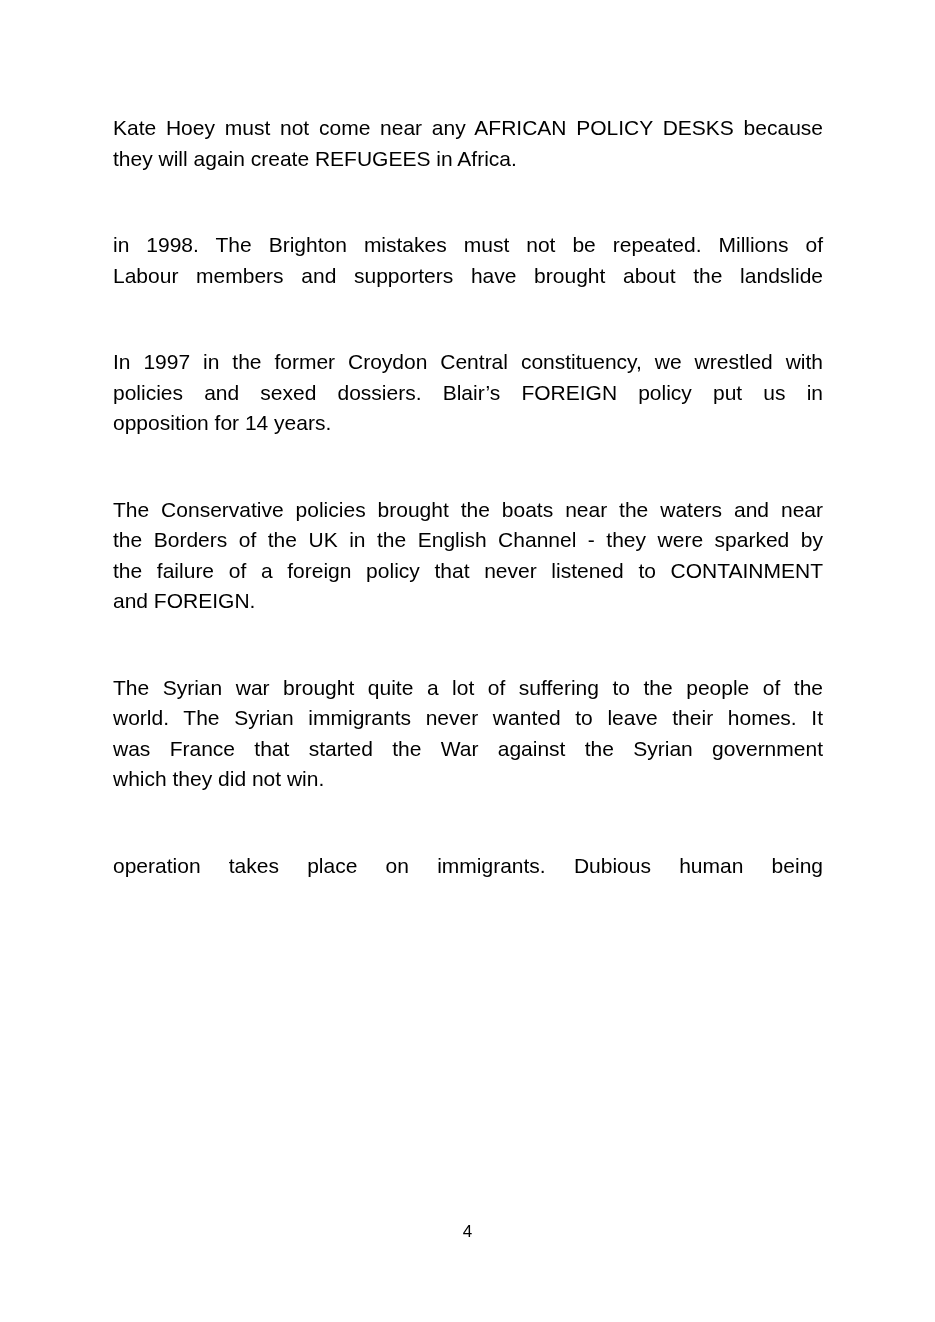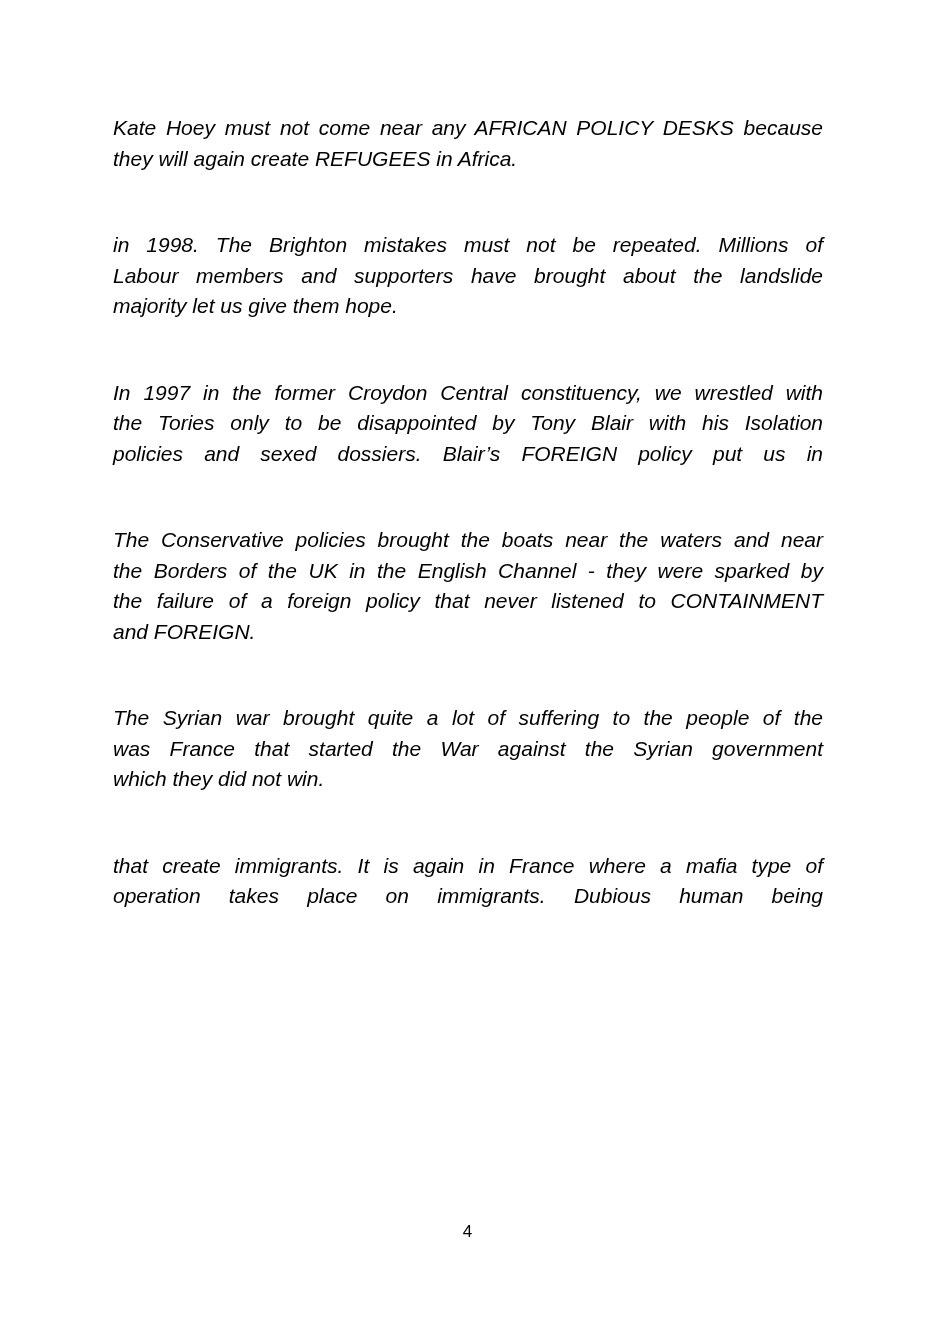--- a/index.html
+++ b/index.html
@@ -27,21 +27,20 @@
     left: 113px;
     top: 113px;
     width: 710px;
     font-size: 21px;
     line-height: 30.5px;
     letter-spacing: 0px;
     color: #000000;
   }
   .para {
     margin: 0 0 56px 0;
-    font-style: italic;
   }
   .pline {
     text-align: justify;
     text-align-last: justify;
     white-space: normal;
   }
   .pline.lastline {
     text-align: justify;
     text-align-last: left;
   }
@@ -63,43 +62,42 @@
   <div class="content">
 
     <div class="para">
       <div class="pline">Kate Hoey must not come near any AFRICAN POLICY DESKS because</div>
       <div class="pline lastline">they will again create REFUGEES in Africa.</div>
     </div>
 
     <div class="para">
       <div class="pline">in 1998. The Brighton mistakes must not be repeated. Millions of</div>
       <div class="pline">Labour members and supporters have brought about the landslide</div>
-      <div class="pline lastline">majority let us give them hope.</div>
     </div>
 
     <div class="para">
       <div class="pline">In 1997 in the former Croydon Central constituency, we wrestled with</div>
-      <div class="pline">the Tories only to be disappointed by Tony Blair with his Isolation</div>
       <div class="pline">policies and sexed dossiers. Blair’s FOREIGN policy put us in</div>
+      <div class="pline lastline">opposition for 14 years.</div>
     </div>
 
     <div class="para">
       <div class="pline">The Conservative policies brought the boats near the waters and near</div>
       <div class="pline">the Borders of the UK in the English Channel - they were sparked by</div>
       <div class="pline">the failure of a foreign policy that never listened to CONTAINMENT</div>
       <div class="pline lastline">and FOREIGN.</div>
     </div>
 
     <div class="para">
       <div class="pline">The Syrian war brought quite a lot of suffering to the people of the</div>
+      <div class="pline">world. The Syrian immigrants never wanted to leave their homes.  It</div>
       <div class="pline">was France that started the War against the Syrian government</div>
       <div class="pline lastline">which they did not win.</div>
     </div>
 
     <div class="para">
-      <div class="pline">that create immigrants. It is again in France where a mafia type of</div>
       <div class="pline">operation takes place on immigrants. Dubious human being</div>
     </div>
 
   </div>
 
   <div class="page-number">4</div>
 </div>
 
 </body></html>

